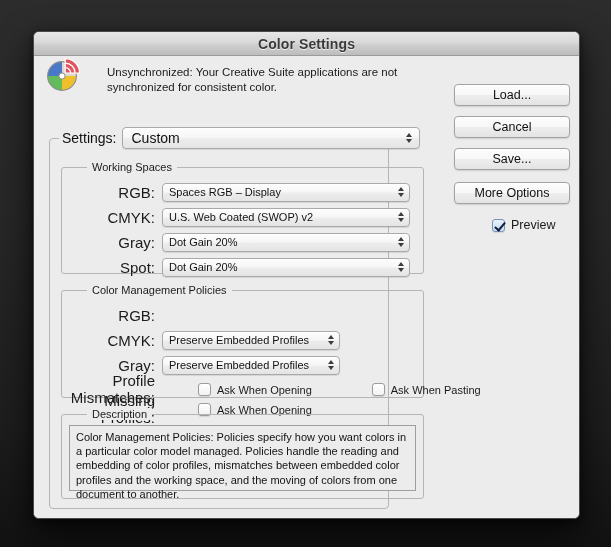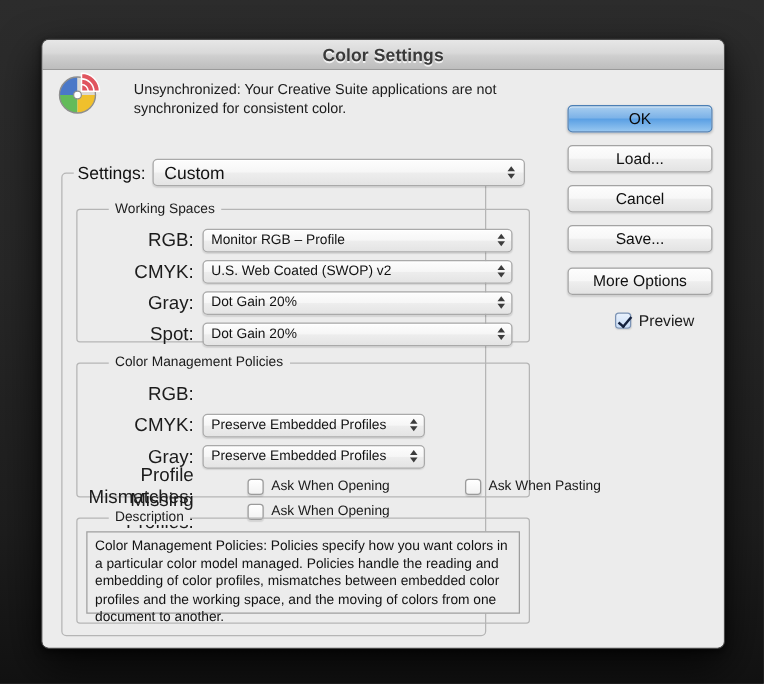--- a/index.html
+++ b/index.html
@@ -183,21 +183,21 @@
     font-size: 11px;
   }
   .fpopup .arrows { margin-left: 3px; }
   .w-wide  { width: 248px; }
   .w-off   { width: 160px; }
   .w-pres  { width: 178px; }
 
   
   .cb-wrap {
     display: inline-flex;
-    align-items: flex-start;
+    align-items: flex-end;
     cursor: default;
     padding-left: 36px;
   }
   .cbox {
     width: 13px; height: 13px;
     border-radius: 3px;
     border: 1px solid #9b9b9b;
     background: linear-gradient(180deg,#ffffff 0%,#f2f2f2 100%);
     box-shadow: 0 1px 1px rgba(0,0,0,.10);
     flex: 0 0 13px;
@@ -321,21 +321,21 @@
               </span>
           </div>
         </div>
 
         <div class="group" id="grp-working">
           <span class="legend">Working Spaces</span>
 
           <div class="row" style="top:14px;">
             <span class="flabel">RGB:</span>
             <div class="popup fpopup w-wide">
-              <span class="val">Monitor RGB – Profile</span>
+              <span class="val">Spaces RGB – Display</span>
               <span class="arrows">
                   <i class="up"></i>
                   <i class="down"></i>
                 </span>
             </div>
           </div>
 
           <div class="row" style="top:39px;">
             <span class="flabel">CMYK:</span>
             <div class="popup fpopup w-wide">
@@ -423,21 +423,20 @@
         <div class="group" id="grp-desc">
           <span class="legend">Description</span>
           <div id="desc-inner">
             <div id="desc-text">Color Management Policies:  Policies specify how you want colors in a particular color model managed.  Policies handle the reading and embedding of color profiles, mismatches between embedded color profiles and the working space, and the moving of colors from one document to another.</div>
           </div>
         </div>
 
       </div>
 
       <div id="buttons">
-        <div class="btn default">OK</div>
         <div class="btn">Load...</div>
         <div class="btn">Cancel</div>
         <div class="btn">Save...</div>
         <div class="btn" id="btn-more">More Options</div>
         <span class="cb-wrap" id="preview-row">
           <span class="cbox checked"></span>
           <span class="cblabel">Preview</span>
         </span>
       </div>
 

